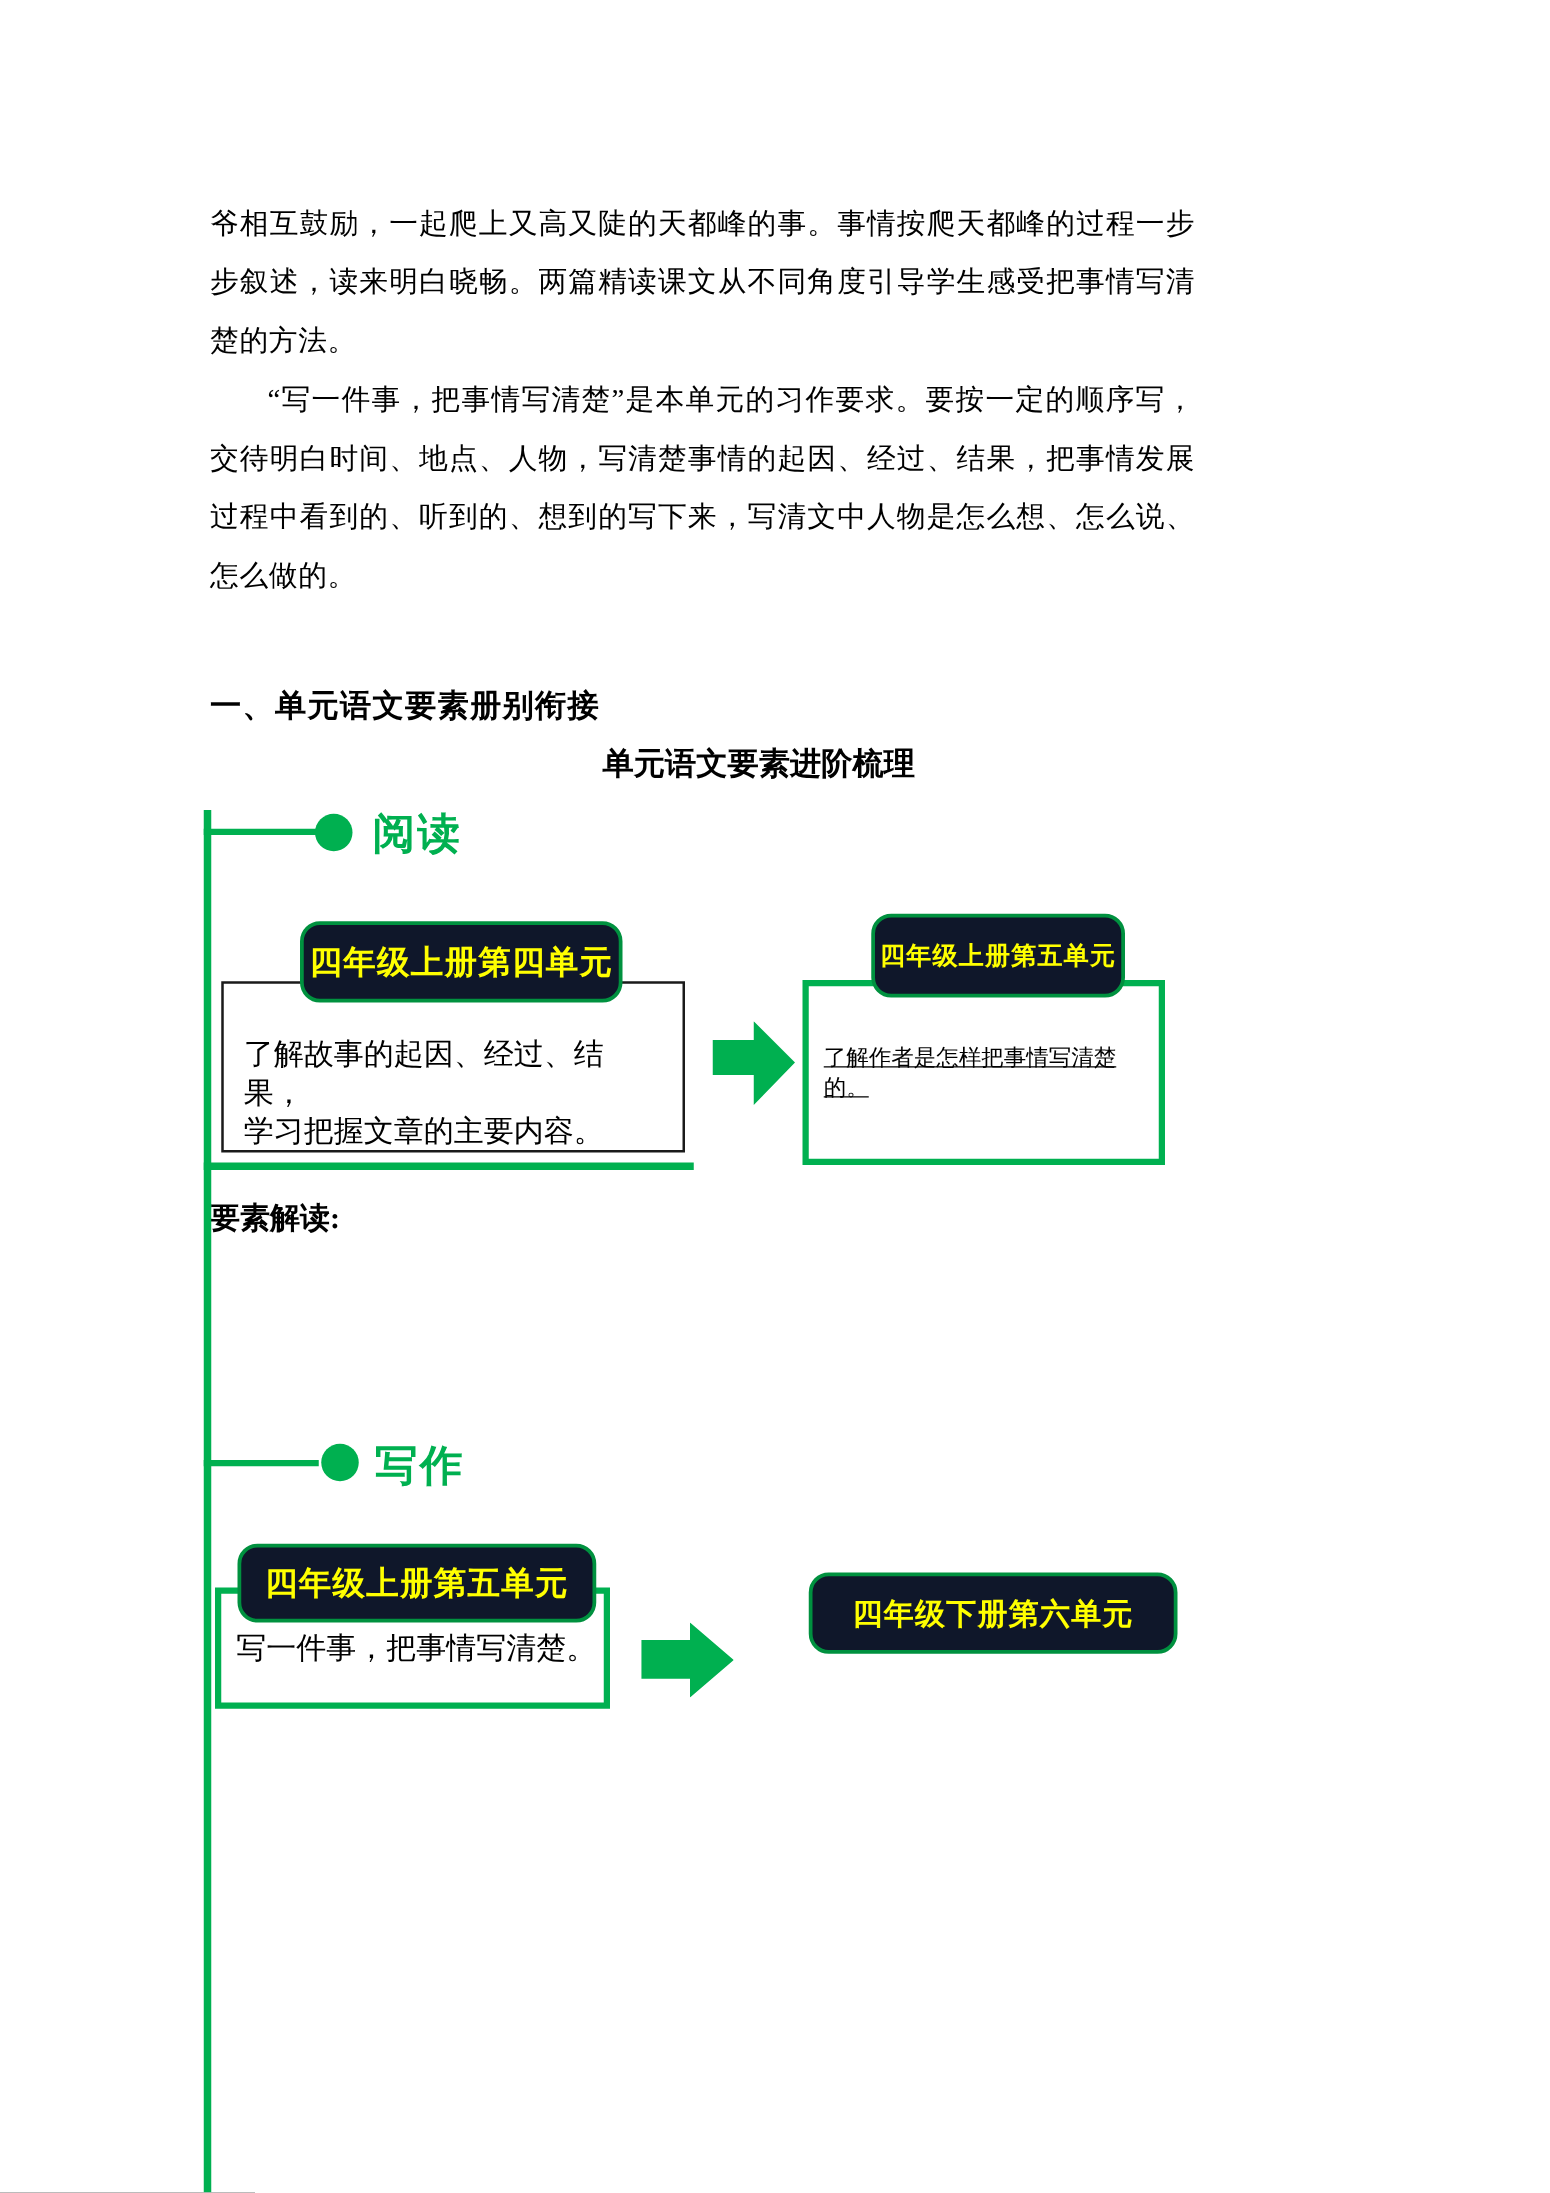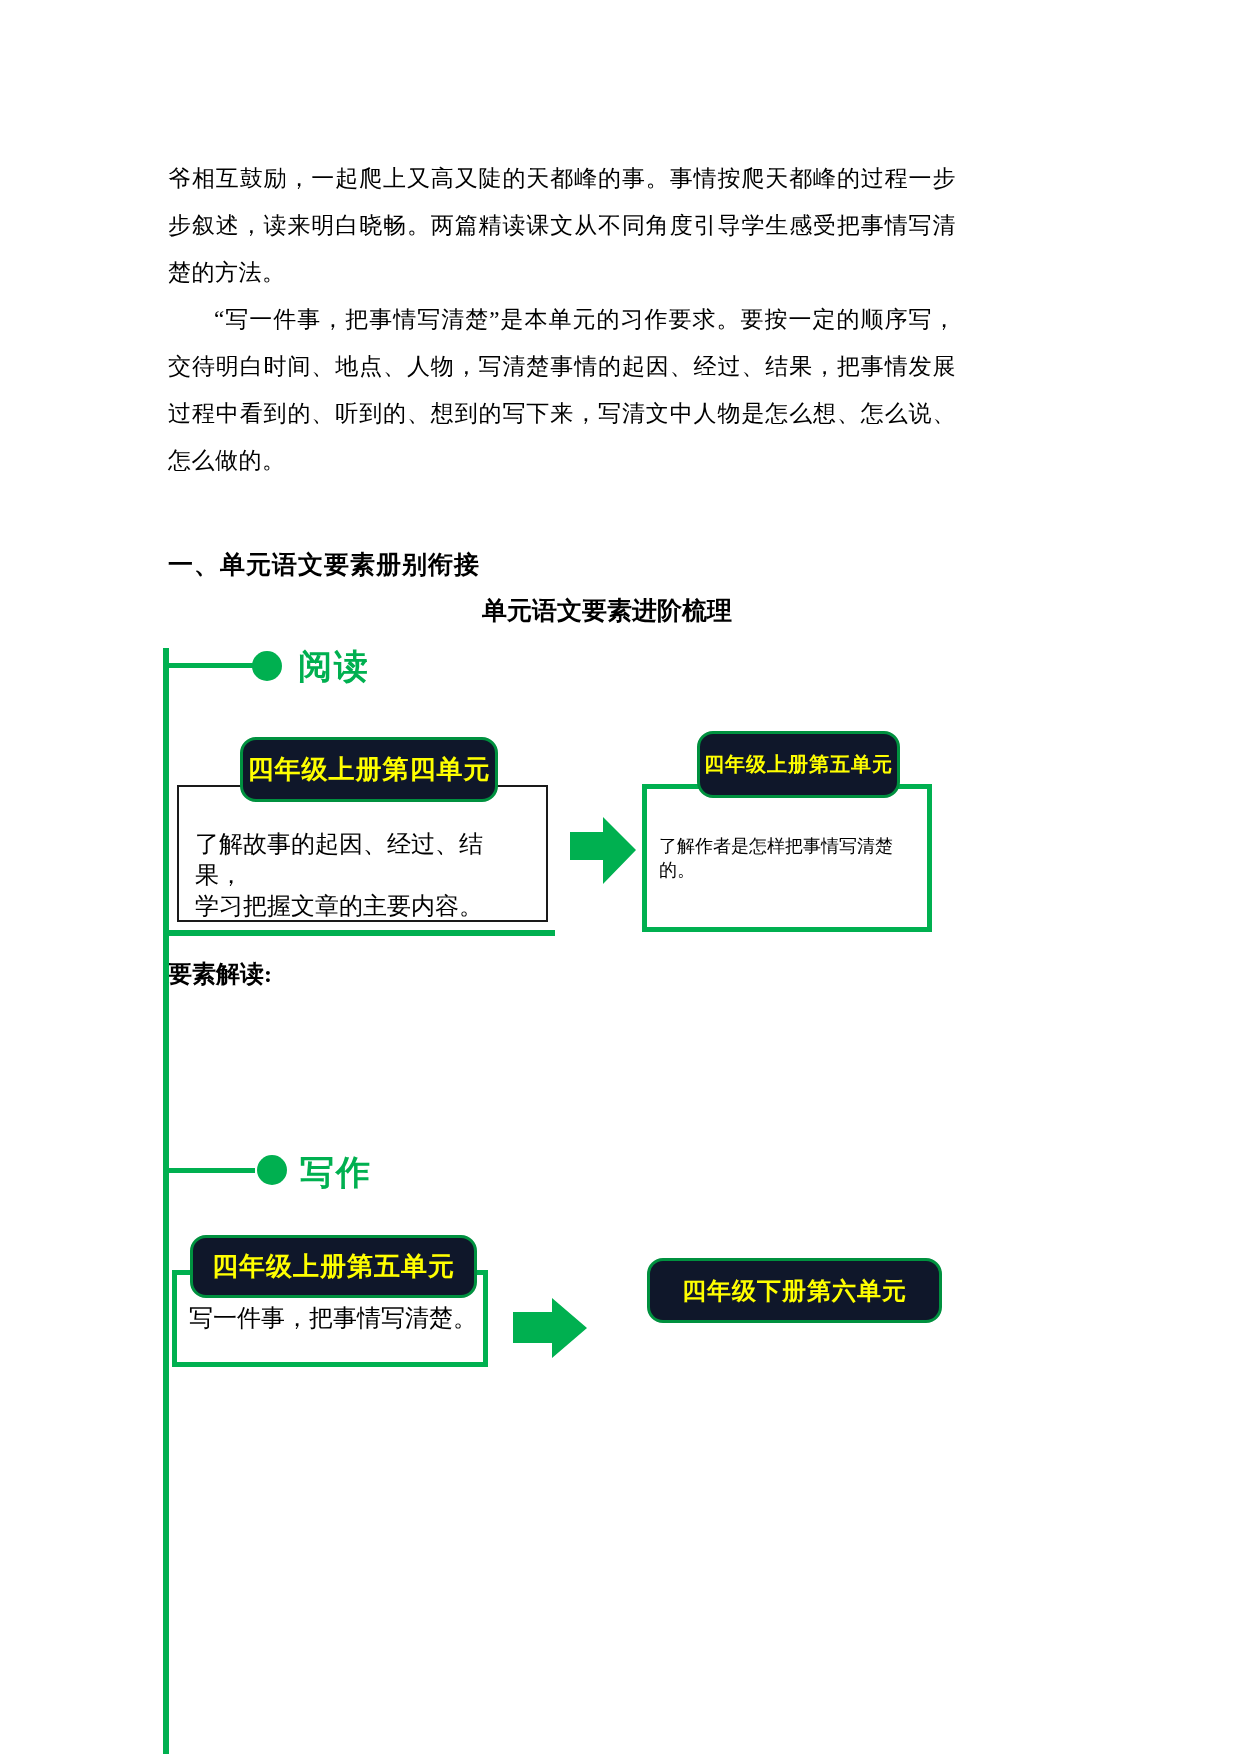--- a/index.html
+++ b/index.html
@@ -72,21 +72,21 @@
       <span style="display:block;">学习把握文章的主要内容。</span>
     </div>
   </div>
 
   <div class="abs pill" style="left:240px; top:737px; width:258px; height:65px; font-size:26px;">四年级上册第四单元</div>
 
   <svg class="abs arrow" style="left:570px; top:817px;" width="66" height="67" viewBox="0 0 66 67">
     <polygon points="0,15 33,15 33,0 66,33 33,67 33,43 0,43" fill="#00b050"></polygon>
   </svg>
 
-  <div class="abs cbox cbox-green" style="left:642px; top:784px; width:290px; height:148px; align-items:center; padding:0 6px 0 12px; font-size:18px;">
+  <div class="abs cbox cbox-green" style="left:642px; top:784px; width:290px; height:148px; align-items:center; padding:0 6px 0 12px; font-size:18px;text-decoration:underline;">
     <span>了解作者是怎样把事情写清楚的。</span>
   </div>
 
   <div class="abs pill" style="left:697px; top:731px; width:203px; height:67px; font-size:20px;">四年级上册第五单元</div>
 
   <div class="abs bold" style="left:168px; top:958px; font-size:24px;">要素解读:</div>
 
   <div class="abs green-fill hline" style="left:163px; top:1168px; width:92px;"></div>
   <div class="abs green-fill dot" style="left:257px; top:1155px;"></div>
   <div class="abs branch-label" style="left:300px; top:1150px;">写作</div>

